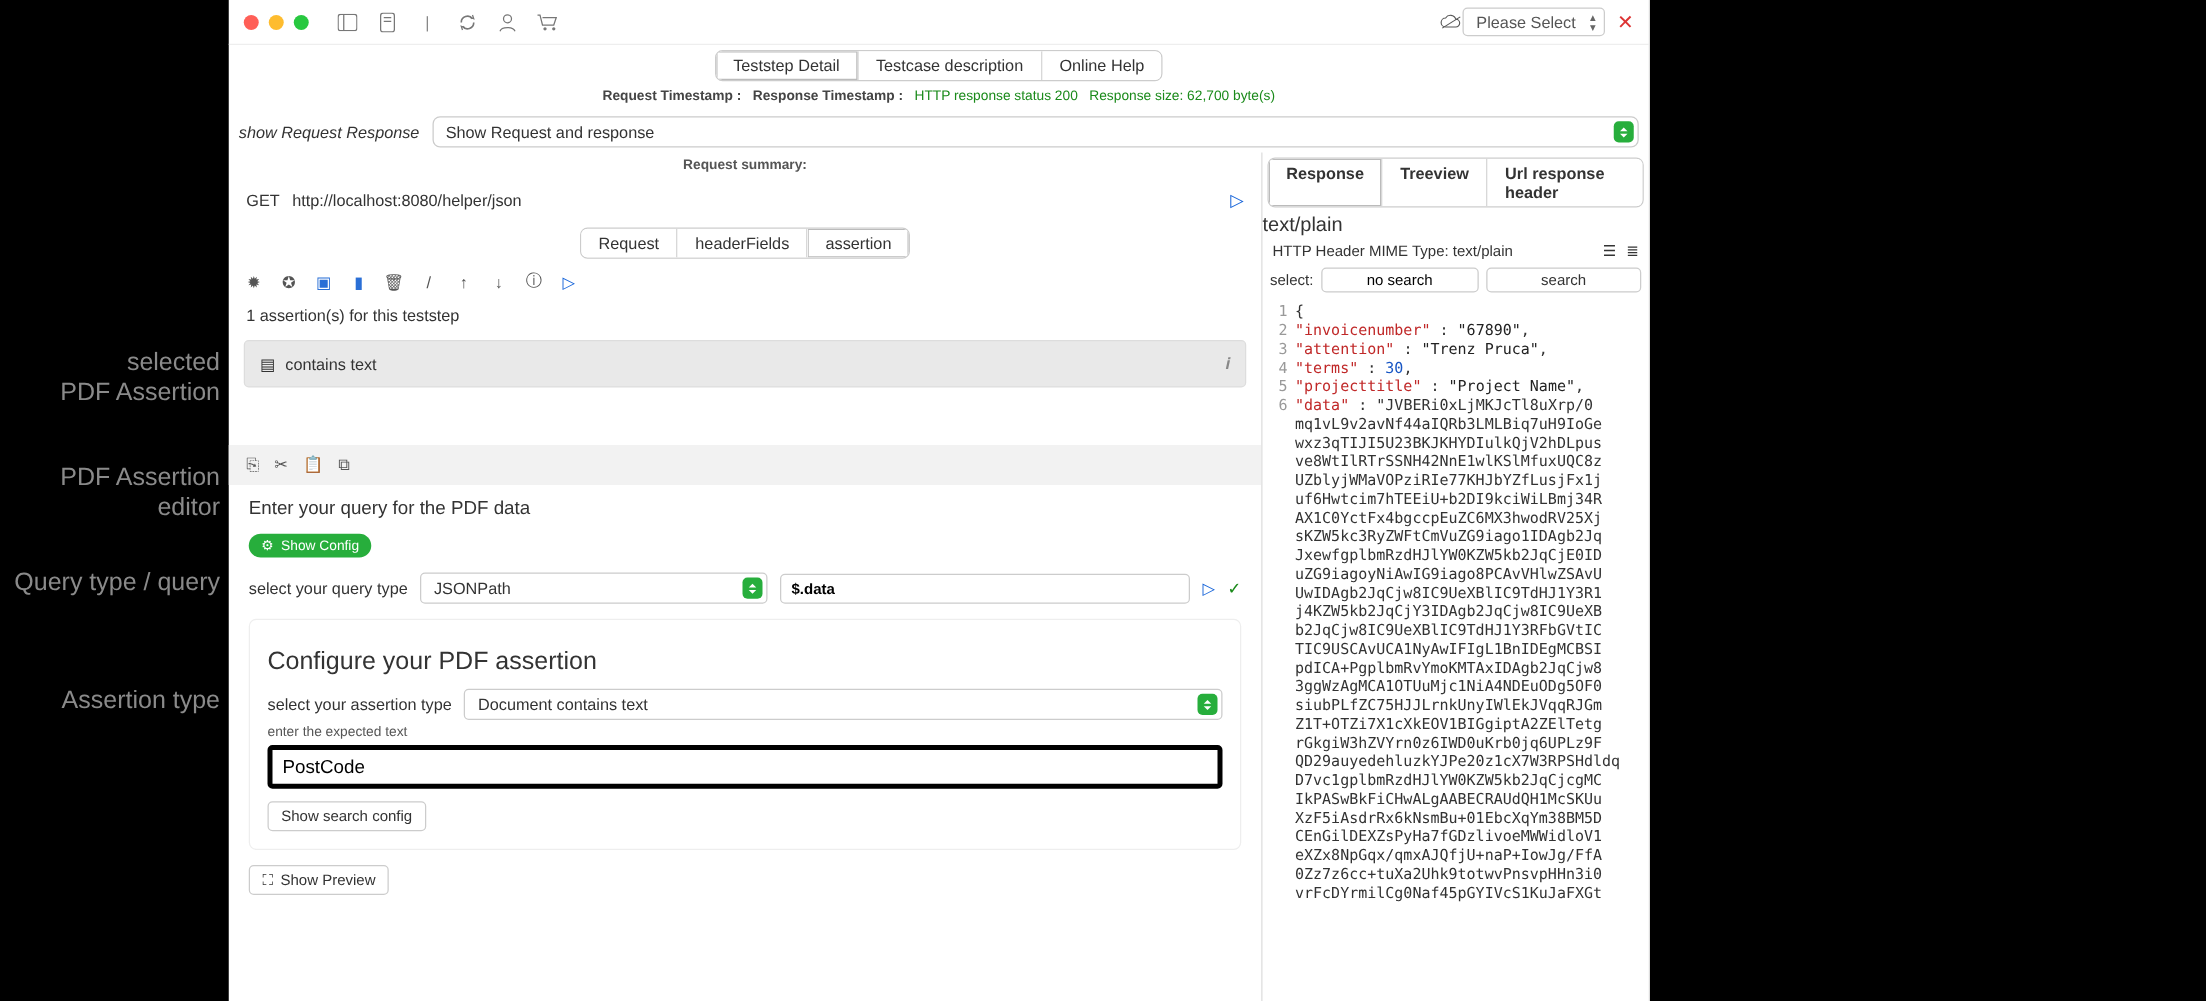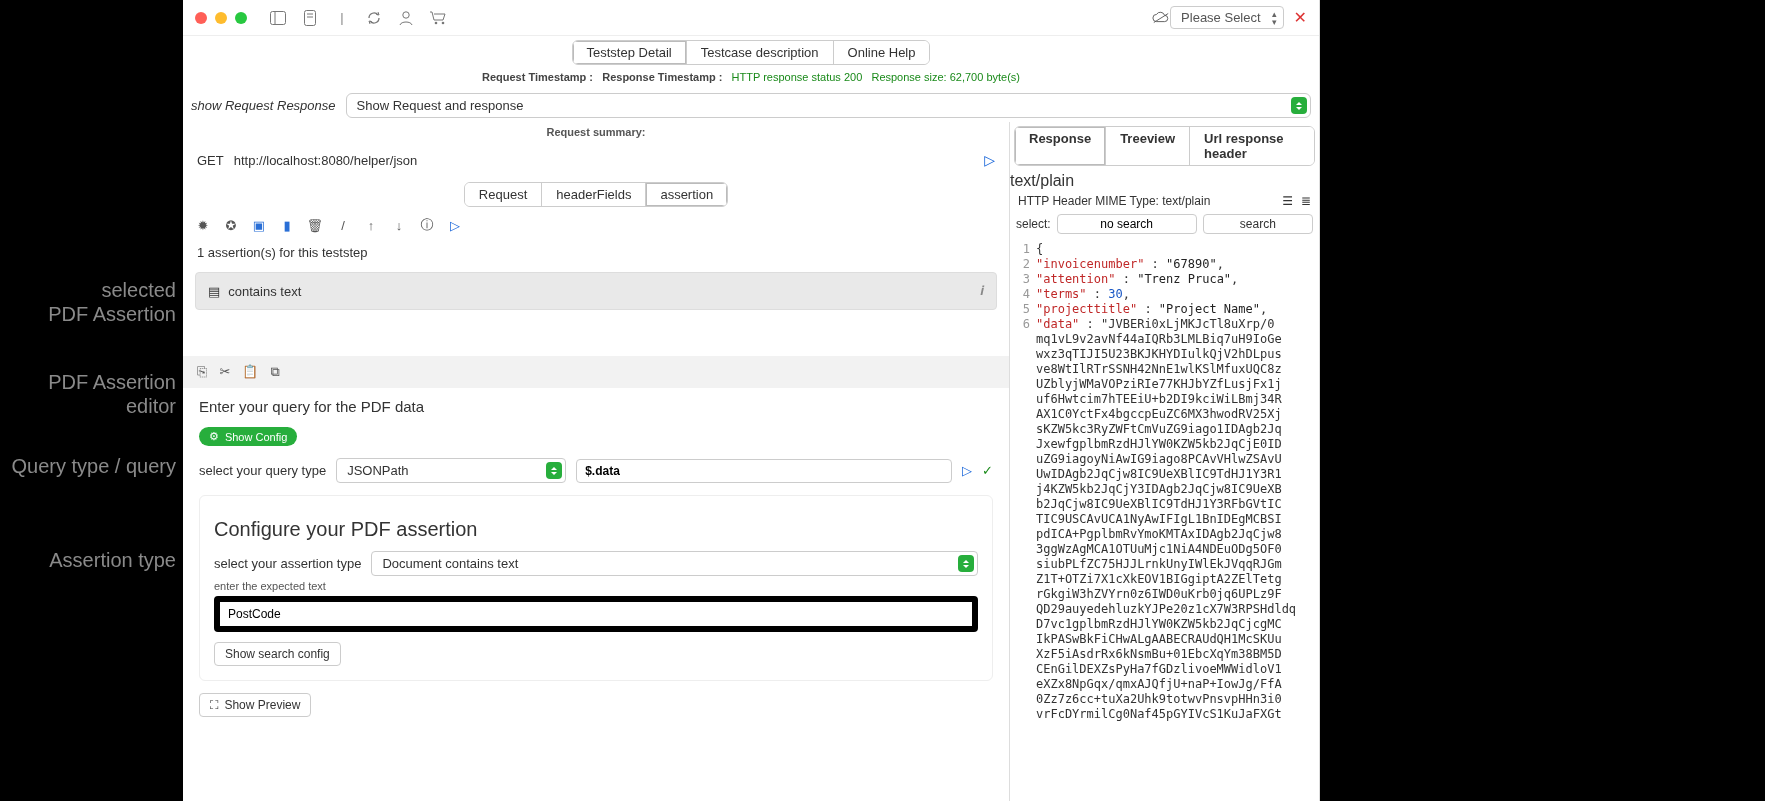--- a/index.html
+++ b/index.html
@@ -116,33 +116,33 @@
     position:relative; background:#fff; font-size:13px;
   }
   .qinput {
     border:1px solid #ccc; border-radius:4px; padding:4px 8px; font-size:12px;font-weight:bold;
   }
   .play-blue{color:#1664d9;}
   .check-green{color:#1a8a1a;}
   .assert-type-block { border:1px solid #eee; border-radius:6px; padding:14px;}
   .tiny-label{font-size:11px;color:#555;margin-top:4px;}
   .green-input{
-    border:6px solid #000000; border-radius:4px; padding:5px 8px; font-size:12px;
+    border:4px solid #000000; border-radius:4px; padding:5px 8px; font-size:15px;
     background:#fff;
   }
   .plain-btn{
     border:1px solid #ccc; border-radius:4px; padding:4px 10px; font-size:12px;
     background:#fff; width:fit-content; display:inline-flex; gap:6px; align-items:center;text-align:center;
   }
   
   .resp-tabs{display:flex;justify-content:center;padding:4px;font-weight:bold;}
   .mime-row{display:flex;align-items:center;justify-content:space-between;padding:2px 8px;font-size:12px;}
   .mime-center{font-size:16px;padding:2px 0;}
   .search-row{display:flex;align-items:center;gap:6px;padding:4px 6px;font-size:12px;}
-  .search-row input{flex:none;width:140px;border:1px solid #ccc;border-radius:4px;padding:2px 6px;text-align:center;font-size:12px;}
+  .search-row input{flex:none;width:126px;border:1px solid #ccc;border-radius:4px;padding:2px 6px;text-align:center;font-size:12px;}
   .search-row .sbtn{flex:1;text-align:center;border:1px solid #ccc;border-radius:4px;padding:2px 6px;}
   .code-area{flex:1;overflow:hidden;padding:4px 6px;font-family:Menlo,Consolas,monospace;font-size:12px;line-height:15px;white-space:pre;}
   .ln{color:#999;display:inline-block;width:14px;text-align:right;margin-right:6px;}
   .key{color:#c02828;}
   .num{color:#1856c4;}
   .str{color:#222;}
   .wrapline{white-space:pre-wrap;word-break:break-all;margin-left:20px;text-indent:-20px;}
   .right-annot{
     position:absolute; color:#000; font-size:20px; left:1338px; top:235px;
   }
@@ -290,21 +290,21 @@
       </div>
 
       <div class="pdf-editor">
         <h3>Enter your query for the PDF data</h3>
         <div class="show-config-btn">
           <span>⚙</span>
           <span>Show Config</span>
         </div>
         <div class="qrow">
           <label>select your query type</label>
-          <div class="select-box" style="width:230px">
+          <div class="select-box" style="width:278px">
             <span>JSONPath</span>
             <span class="green-stepper"></span>
           </div>
           <input class="qinput" style="flex: 1 1 0%;" value="$.data">
           <span class="play-blue">▷</span>
           <span class="check-green">✓</span>
         </div>
 
         <div class="assert-type-block">
           <h2>Configure your PDF assertion</h2>

